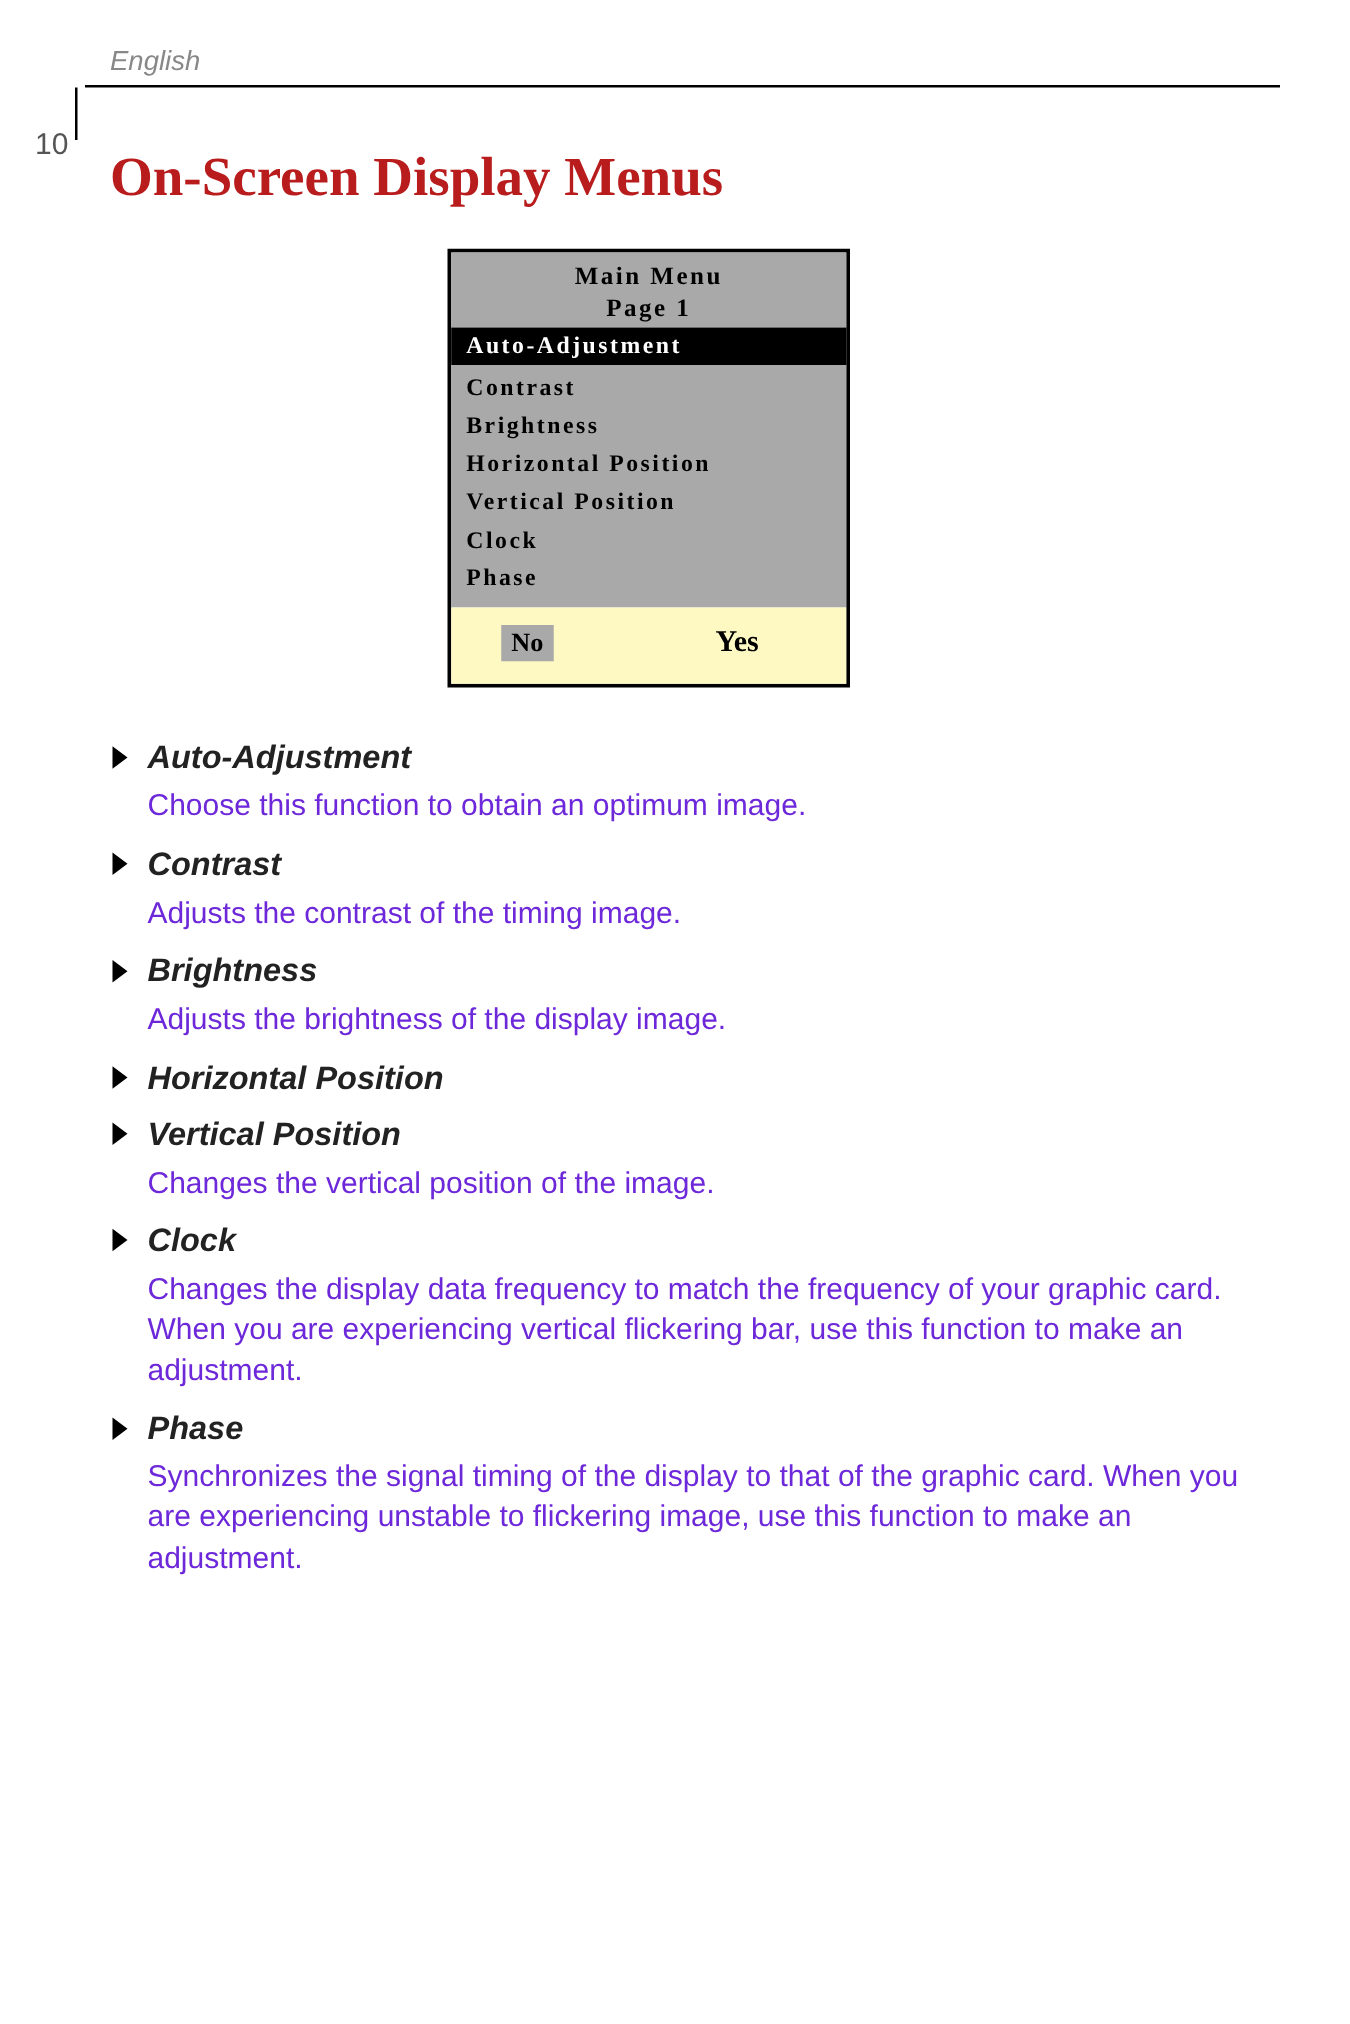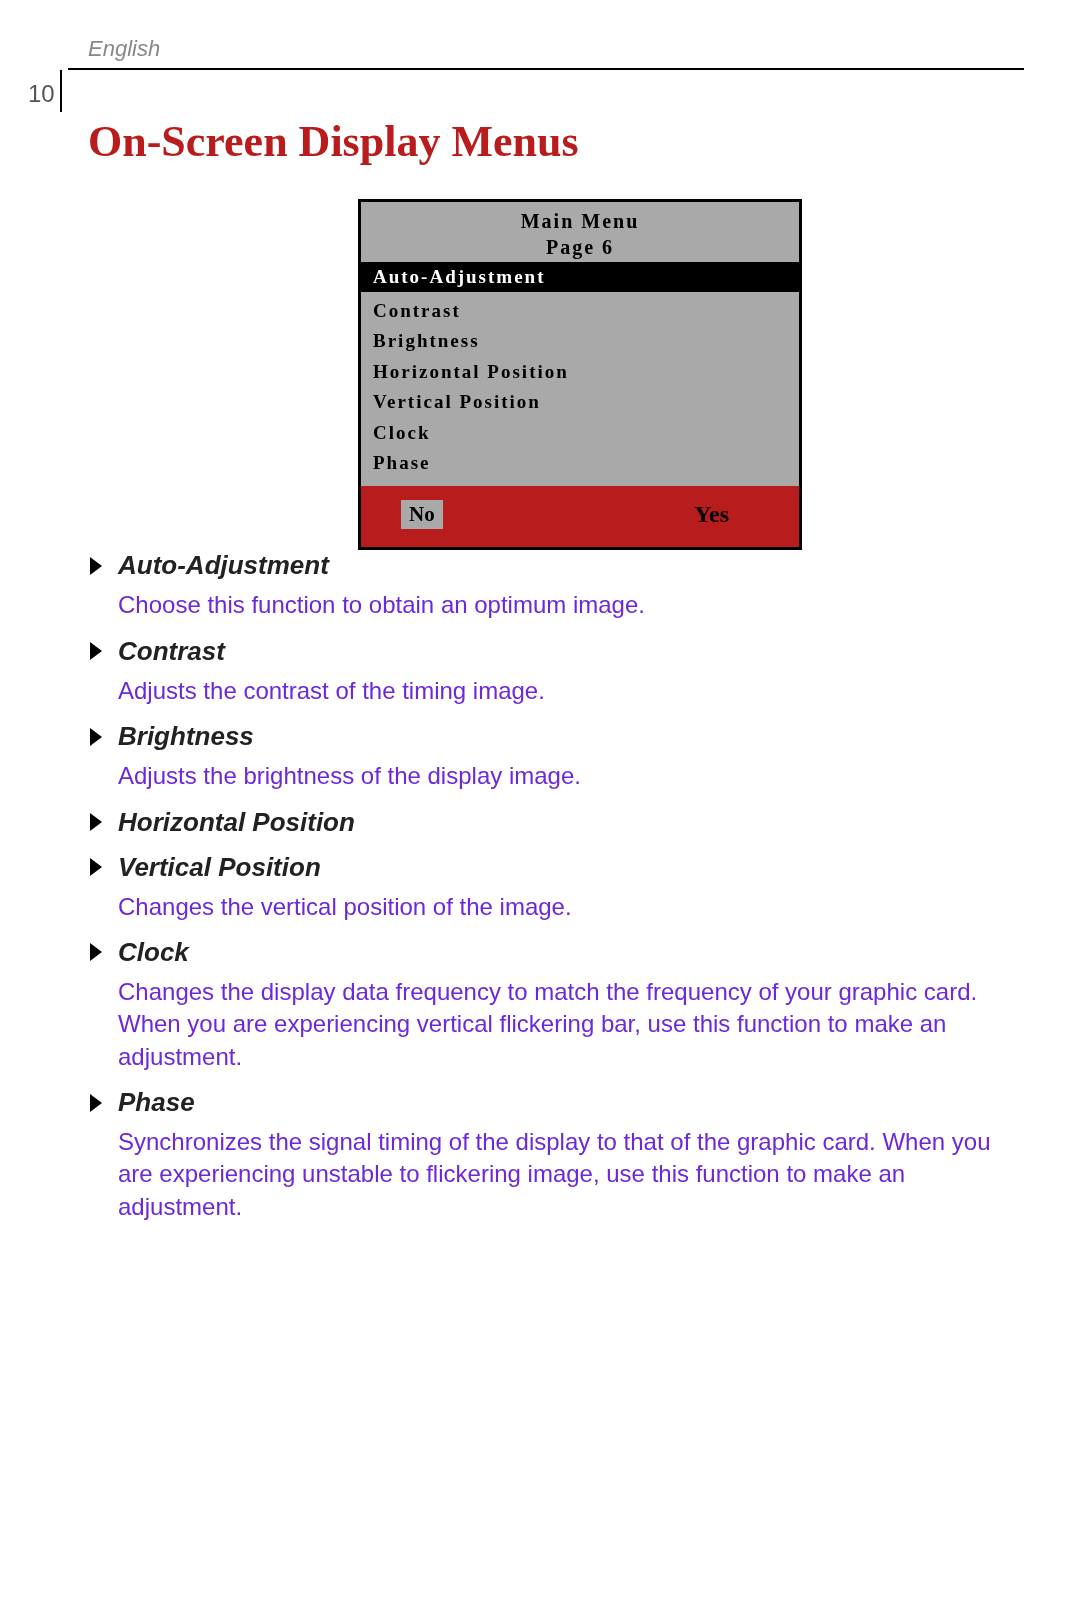--- a/index.html
+++ b/index.html
@@ -27,21 +27,21 @@
     margin-bottom: 6px;
   }
   .top-line {
     border-top: 2px solid #000;
     margin-left: 68px;
     margin-right: 56px;
   }
   .page-number {
     position: absolute;
     left: 28px;
-    top: 80px;
+    top: 102px;
     font-size: 24px;
     color: #555;
   }
   .page-tick {
     position: absolute;
     left: 60px;
     top: 70px;
     width: 2px;
     height: 42px;
     background: #000;
@@ -59,23 +59,24 @@
     color: #b91c1c;
   }
   .section-subtitle {
     font-style: italic;
     font-size: 26px;
     color: #222;
     margin-bottom: 18px;
     margin-left: 12px;
   }
   .osd-box {
-    width: 444px;
+    width: 322px;
     margin-left: 270px;
     border: 3px solid #000;
+    margin-bottom: 40px;
   }
   .osd-header {
     background: #a9a9a9;
     text-align: center;
     padding: 6px 0 2px 0;
     font-family: Georgia, 'Times New Roman', serif;
     font-weight: bold;
     letter-spacing: 2px;
     font-size: 20px;
     line-height: 1.3;
@@ -94,21 +95,21 @@
     padding: 4px 12px 8px 12px;
   }
   .osd-item {
     font-family: Georgia, 'Times New Roman', serif;
     font-weight: bold;
     letter-spacing: 2px;
     font-size: 19px;
     line-height: 1.6;
   }
   .osd-footer {
-    background: #b91c1c;
+    background: #fef9c3;
     padding: 14px 30px 18px 40px;
     display: flex;
     justify-content: space-between;
     align-items: center;
   }
   .osd-no {
     background: #a9a9a9;
     padding: 2px 8px;
     font-family: Georgia, 'Times New Roman', serif;
     font-weight: bold;
@@ -163,21 +164,21 @@
   <div class="page-tick"></div>
   <div class="page-number">10</div>
 </div>
 
 <div class="content">
   <h1 class="main-title">On-Screen Display Menus</h1>
 
   <div class="osd-box">
     <div class="osd-header">
       <div>Main Menu</div>
-      <div>Page 6</div>
+      <div>Page 1</div>
     </div>
     <div class="osd-selected">Auto-Adjustment</div>
     <div class="osd-items">
       <div class="osd-item">Contrast</div>
       <div class="osd-item">Brightness</div>
       <div class="osd-item">Horizontal Position</div>
       <div class="osd-item">Vertical Position</div>
       <div class="osd-item">Clock</div>
       <div class="osd-item">Phase</div>
     </div>

